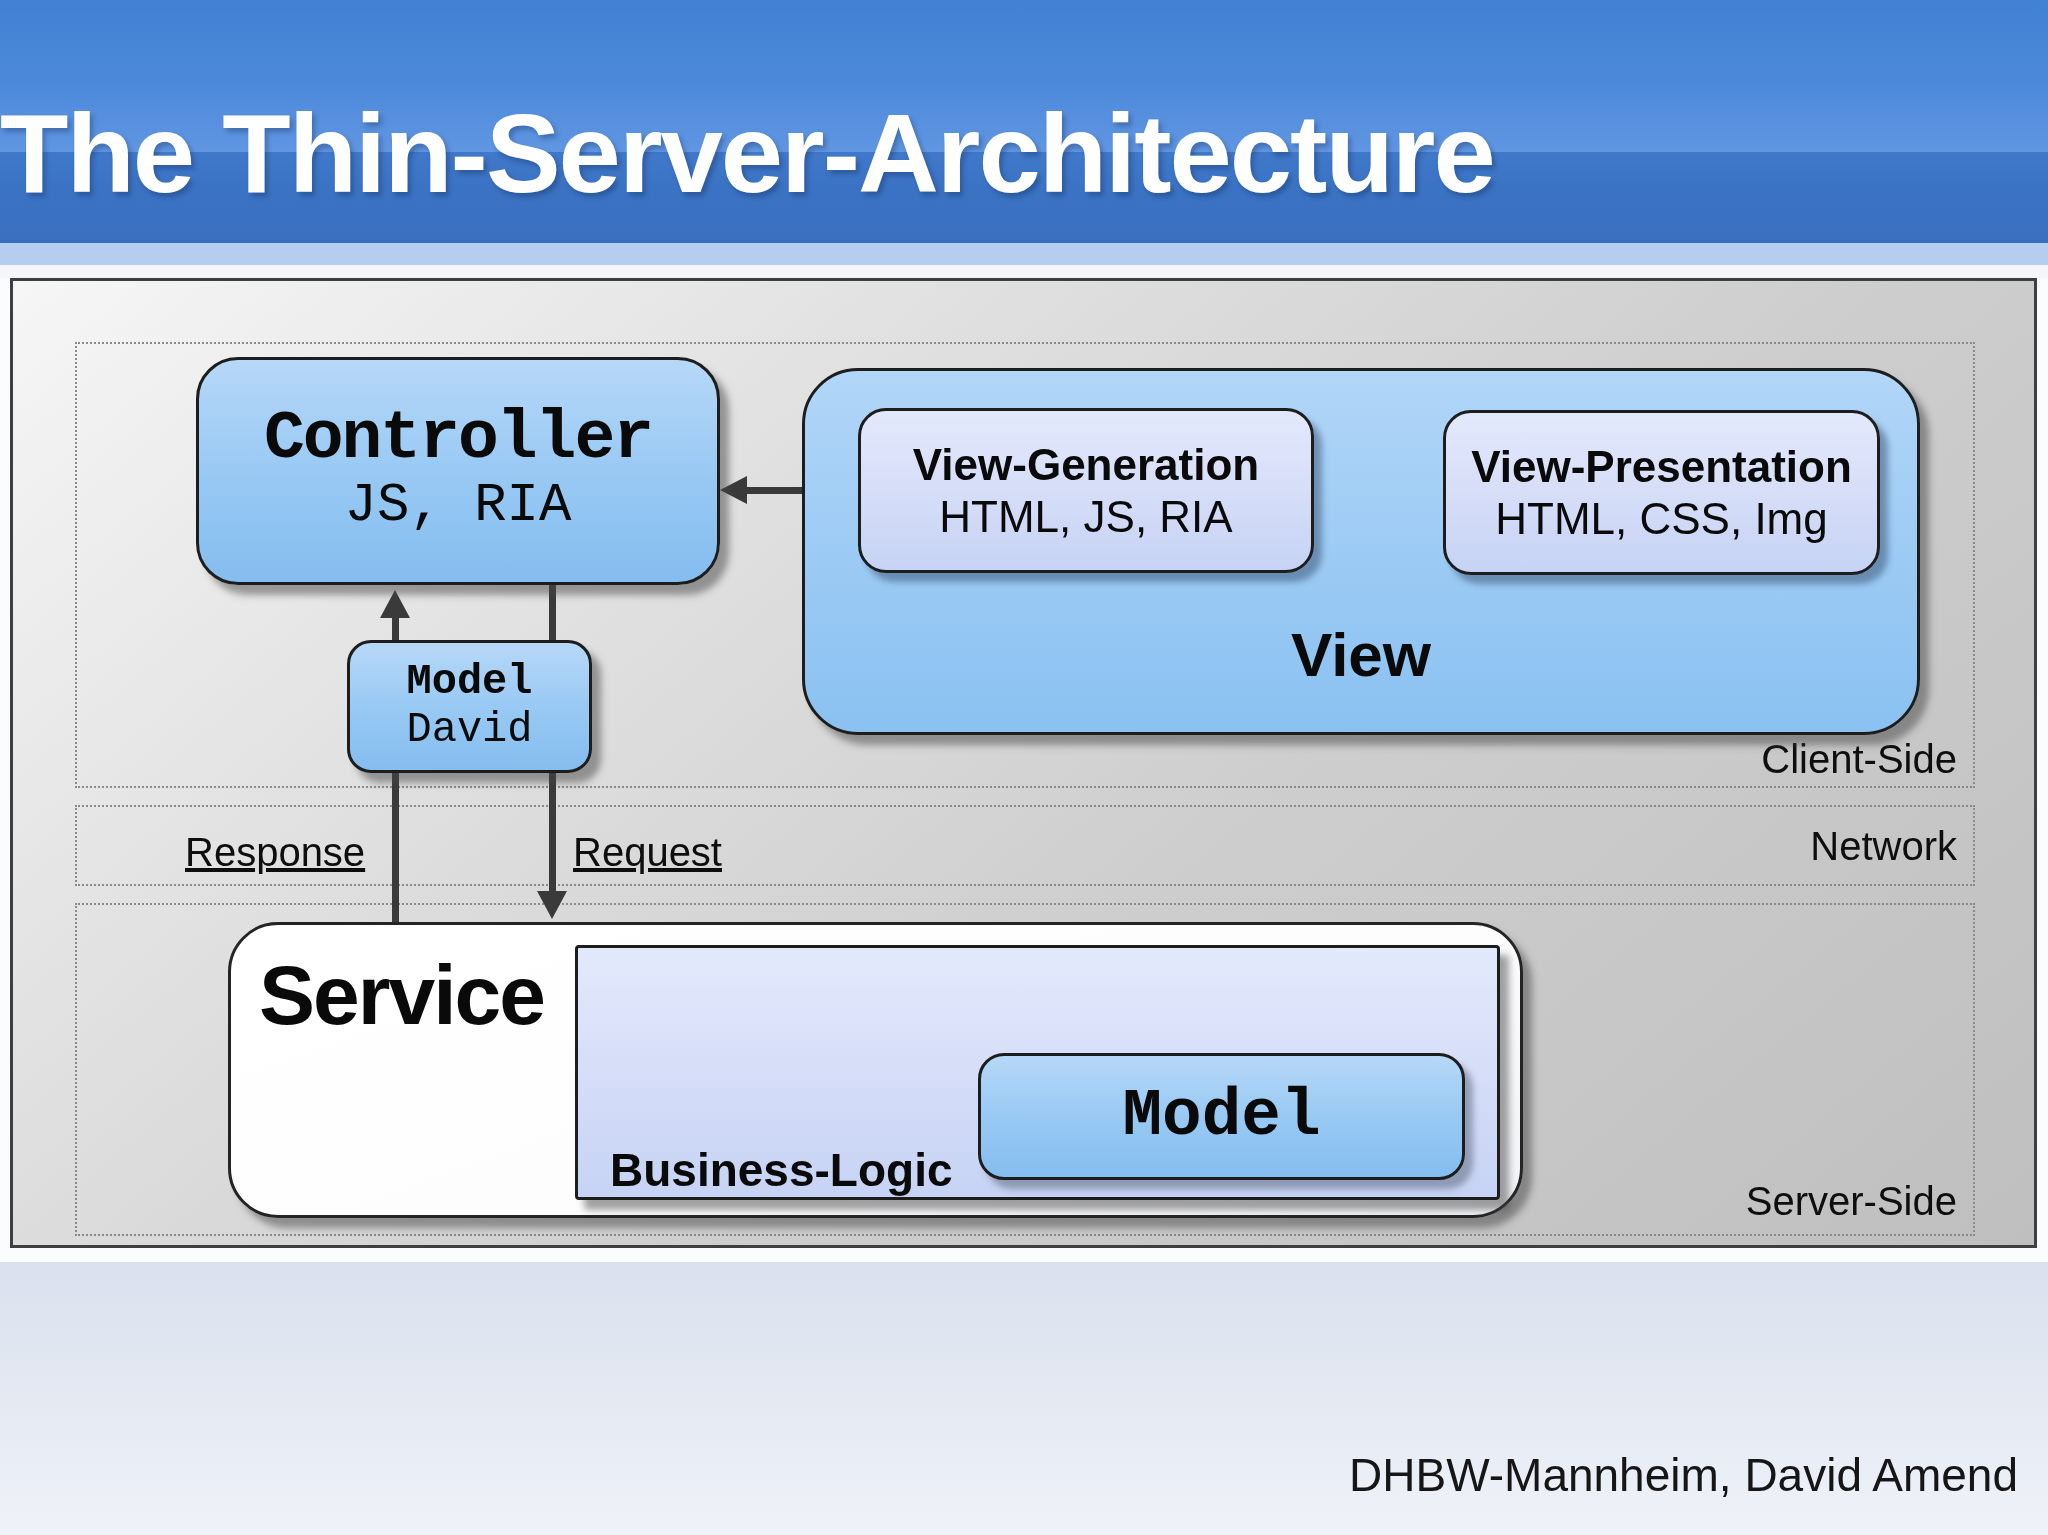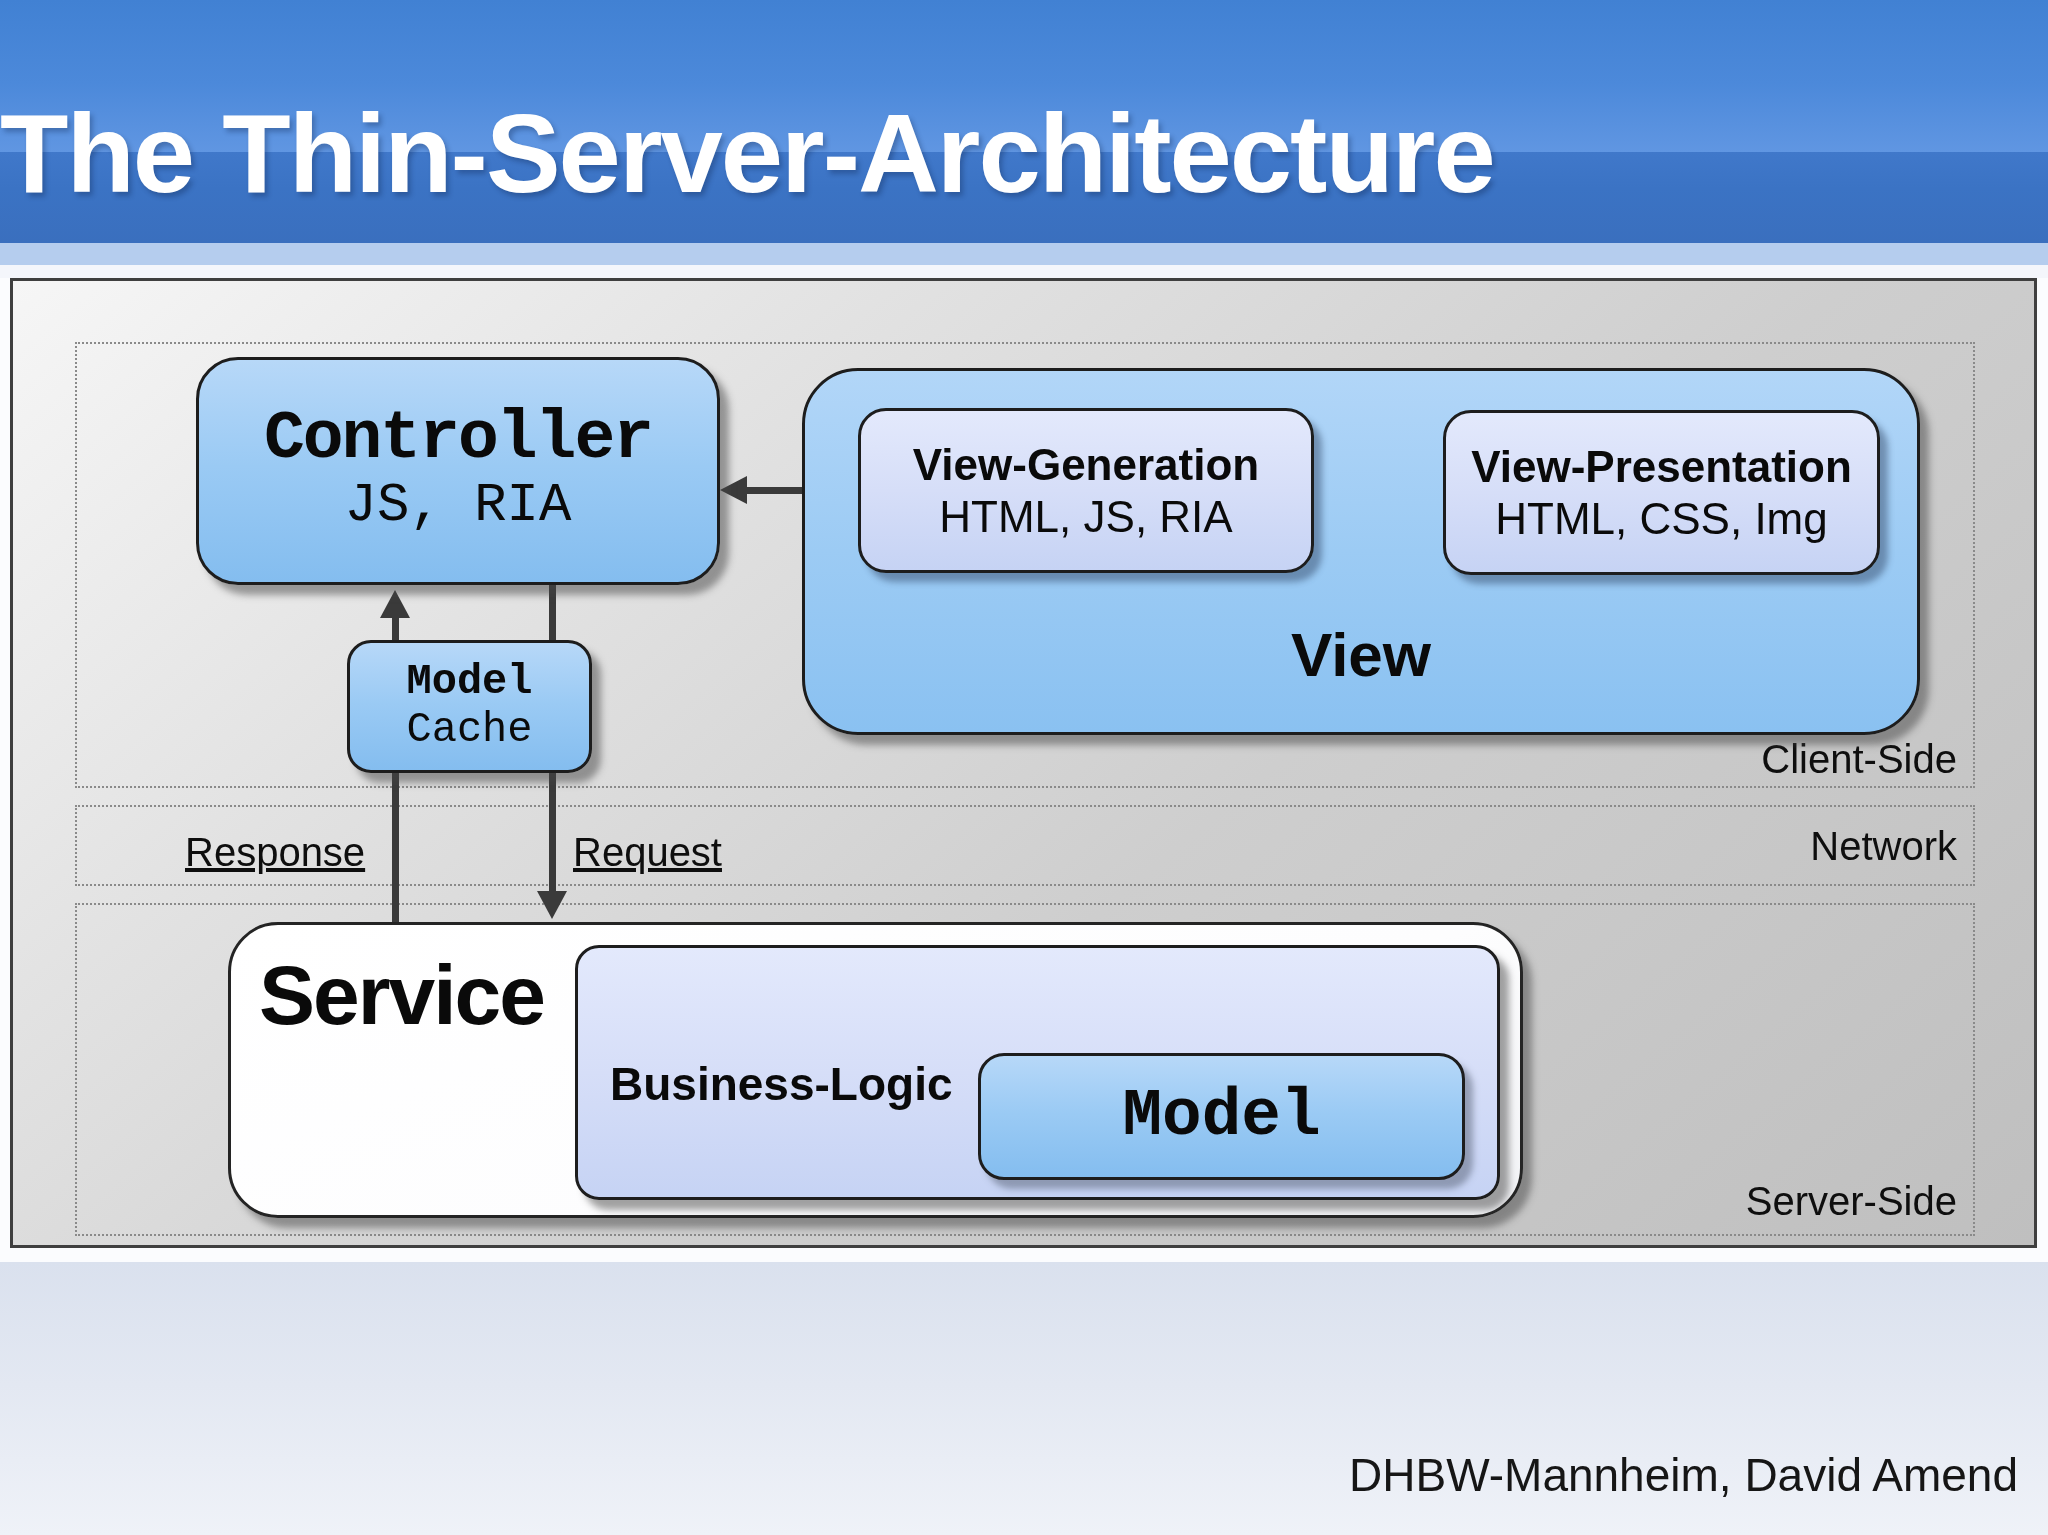--- a/index.html
+++ b/index.html
@@ -64,22 +64,22 @@
 
   .modelcache{left:334px;top:359px;width:245px;height:133px;border-radius:24px;}
   .modelcache .t1{font-size:42px;font-weight:bold;line-height:1.12;}
   .modelcache .t2{font-size:42px;line-height:1.12;}
 
   .service{left:215px;top:641px;width:1295px;height:296px;border-radius:50px;
     background:linear-gradient(160deg,#ffffff 0%,#fdfdfe 60%,#f2f3f6 100%);
     border-color:#242424;justify-content:flex-start;align-items:flex-start;}
   .service .t1{font-size:84px;font-weight:bold;letter-spacing:-2px;margin:22px 0 0 28px;}
 
-  .bizlogic{left:562px;top:664px;width:925px;height:255px;border-radius:24px;
-    justify-content:center;align-items:flex-start;}
+  .bizlogic{left:562px;top:664px;width:925px;height:255px;border-radius:4px;
+    justify-content:flex-end;align-items:flex-start;}
   .bizlogic .t1{font-size:46px;font-weight:bold;margin:22px 0 0 32px;}
 
   .modelbox{left:965px;top:772px;width:487px;height:127px;border-radius:26px;
     box-shadow:8px 9px 6px rgba(85,95,115,0.5);}
   .modelbox .t1{font-size:66px;font-weight:bold;}
 
   
   .h-arrow{position:absolute;display:flex;align-items:center;z-index:1;}
   .h-arrow .shaft{flex:1;height:7px;background:#3a3a3a;}
   .tri-left{width:0;height:0;border-top:14px solid transparent;border-bottom:14px solid transparent;border-right:27px solid #3a3a3a;}
@@ -161,21 +161,21 @@
       <div class="t2">HTML, JS, RIA</div>
     </div>
 
     <div class="node lav shadow-b subnode viewpres">
       <div class="t1">View-Presentation</div>
       <div class="t2">HTML, CSS, Img</div>
     </div>
 
     <div class="node blue shadow-g modelcache">
       <div class="t1">Model</div>
-      <div class="t2">Cache</div>
+      <div class="t2">David</div>
     </div>
 
     <div class="node shadow-g service">
       <div class="t1">Service</div>
     </div>
 
     <div class="node lav shadow-g bizlogic">
       <div class="t1">Business-Logic</div>
     </div>
 

